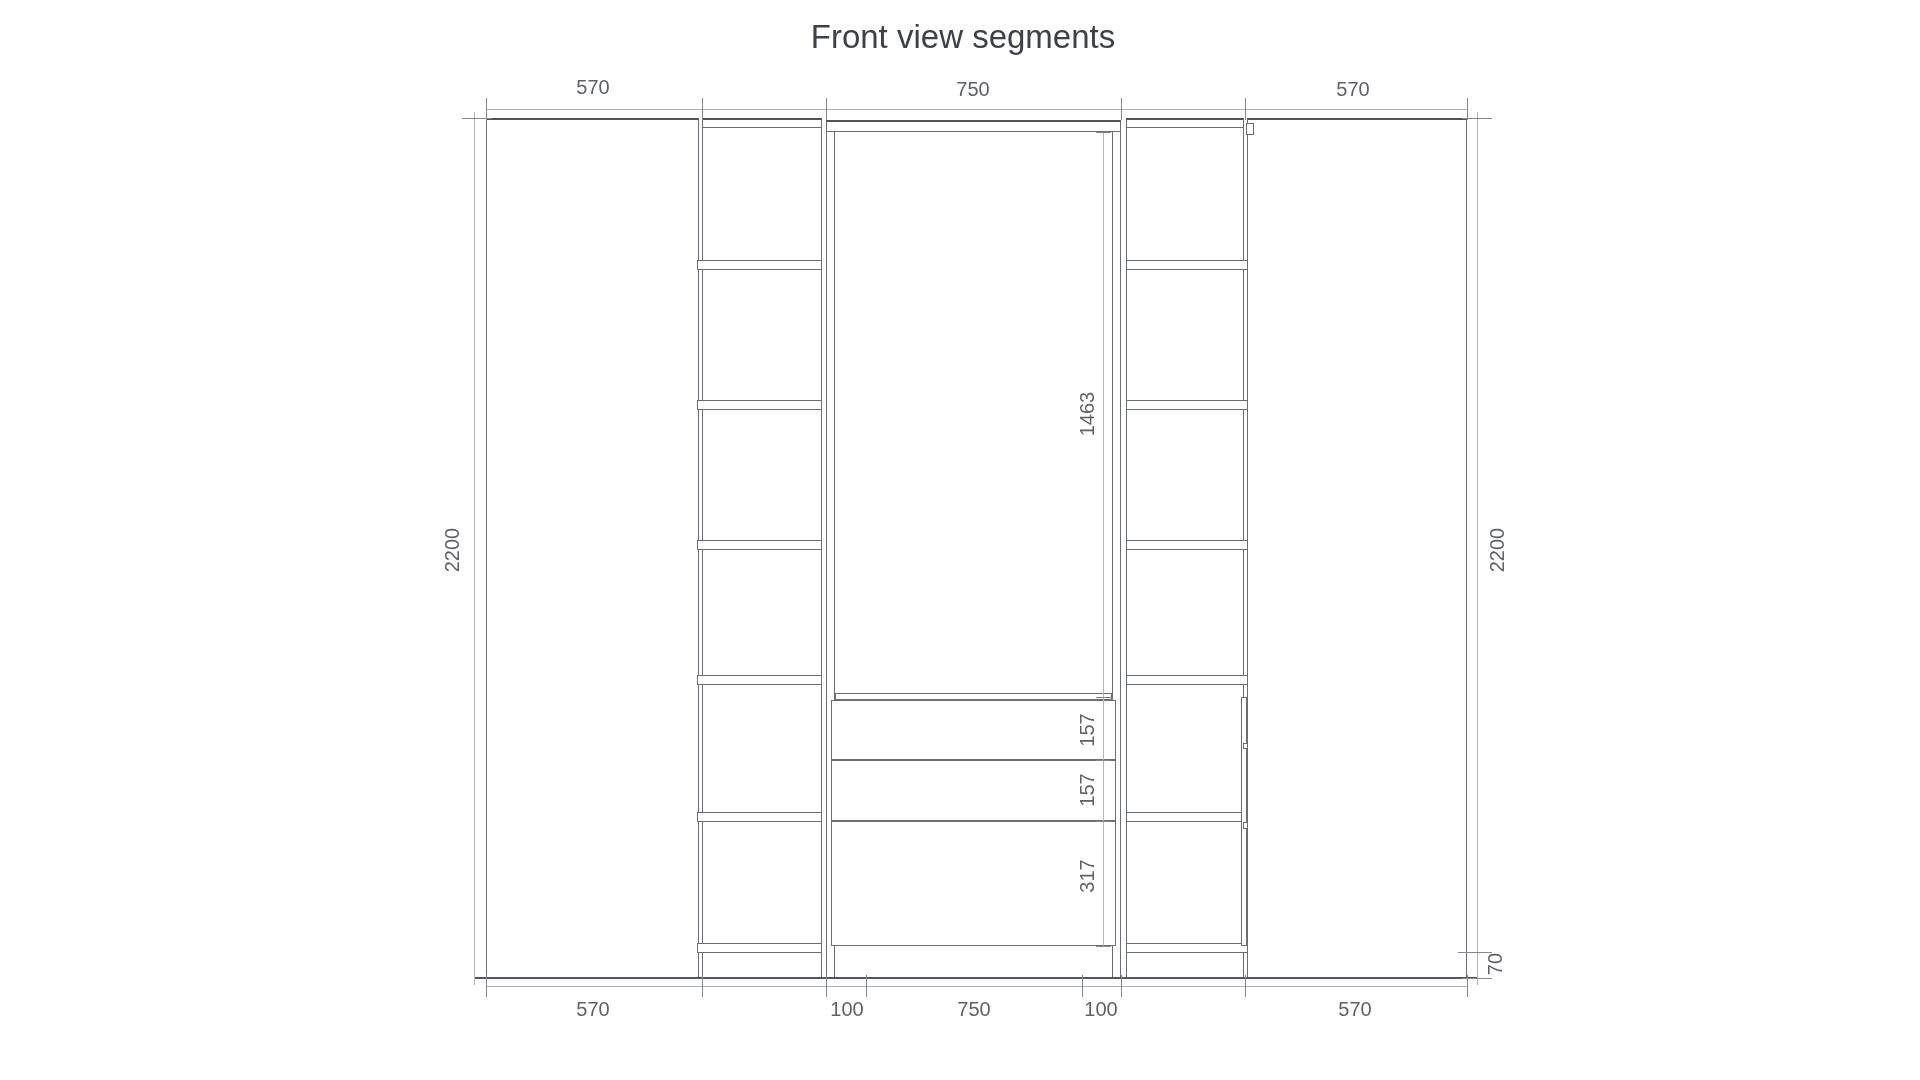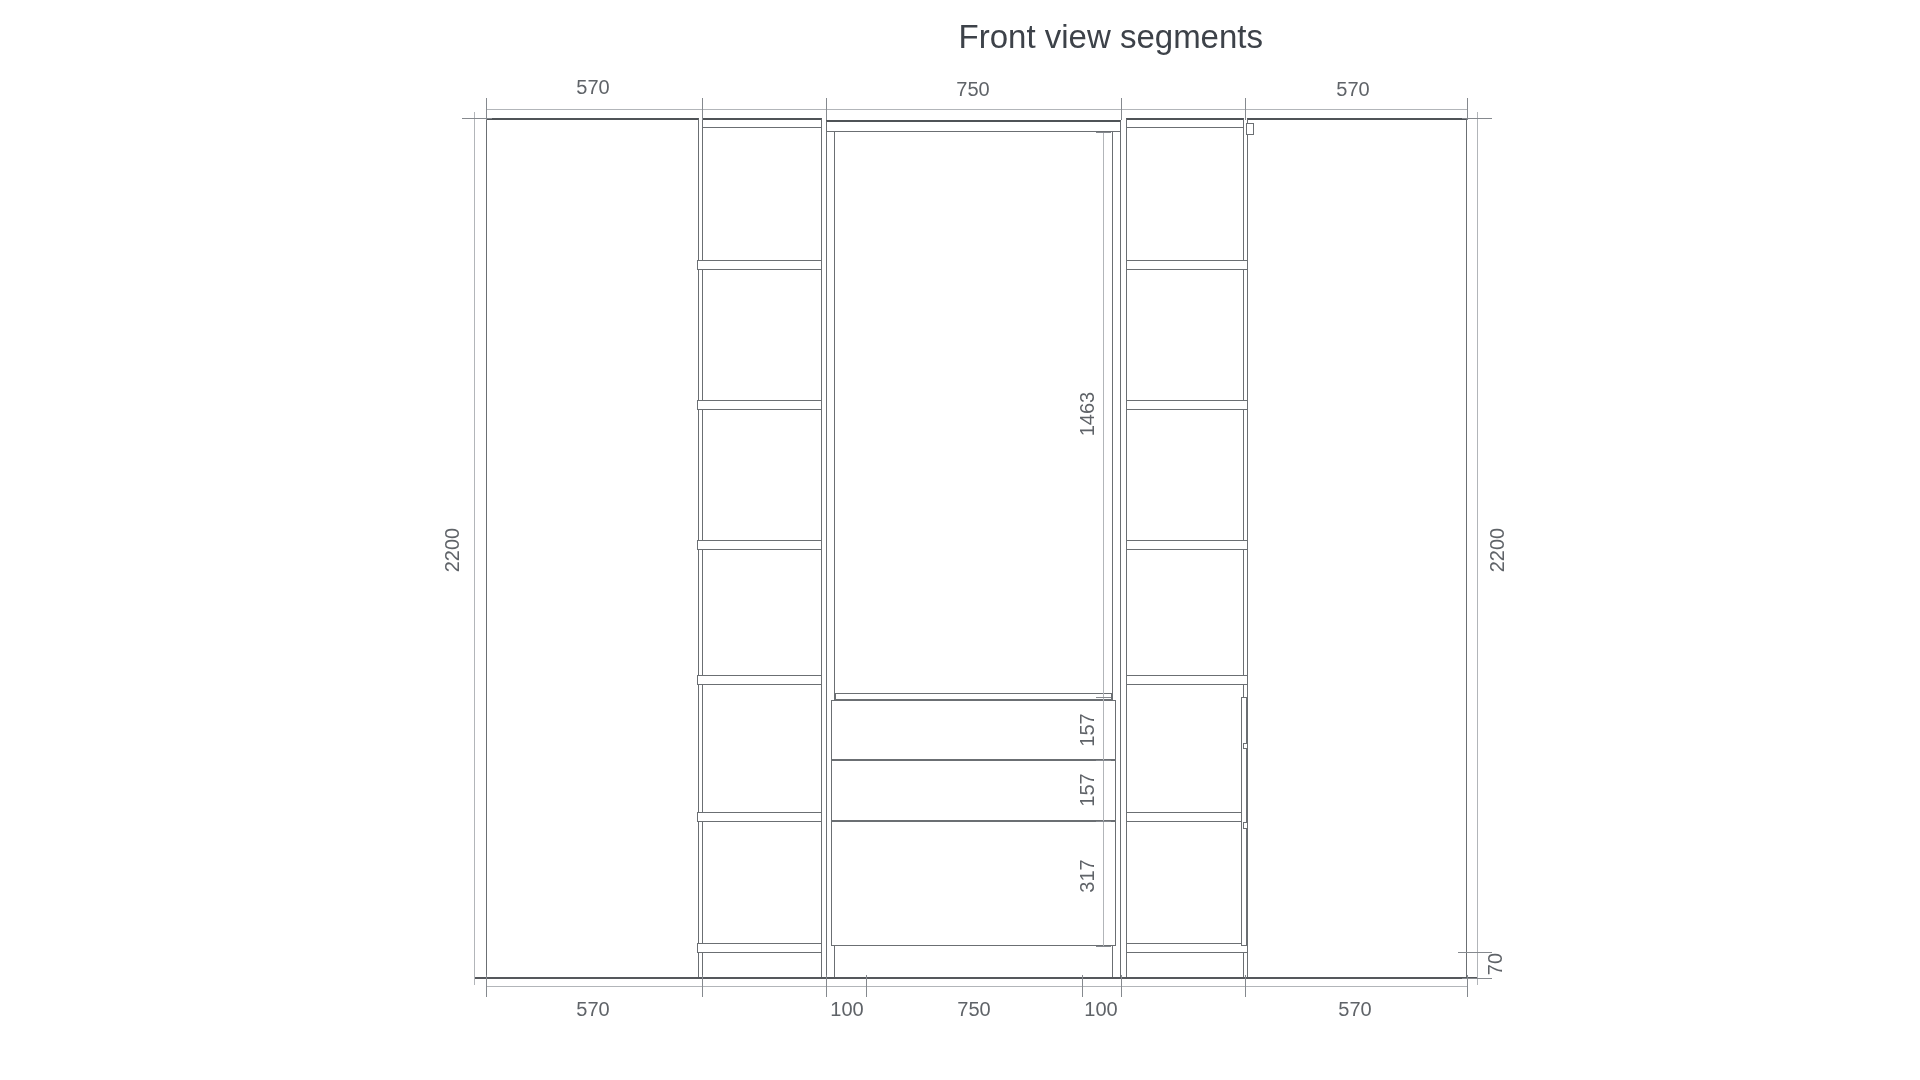--- a/index.html
+++ b/index.html
@@ -12,21 +12,21 @@
   .baseline{position:absolute;height:0;border-top:2px solid #55585c;}
   
   .dimh{position:absolute;height:0;border-top:1px solid #b2b5b9;}
   .dimv{position:absolute;width:0;border-left:1px solid #b2b5b9;}
   .tickv{position:absolute;width:0;border-left:1px solid #85898e;}
   .tickh{position:absolute;height:0;border-top:1px solid #85898e;}
   .dimtext{position:absolute;width:80px;height:22px;line-height:22px;text-align:center;
            font-size:20px;color:#5f6368;}
   .vtext{position:absolute;width:90px;height:22px;line-height:22px;text-align:center;
          font-size:20px;color:#5f6368;transform:rotate(-90deg);}
-  .title{position:absolute;left:663px;top:18px;width:600px;text-align:right;
+  .title{position:absolute;left:663px;top:18px;width:600px;text-align:center;
          font-size:33px;color:#3d4249;}
 </style>
 </head>
 <body>
 
 <div class="canvas">
 
   <div class="title">Front view segments</div>
 
   <div>

